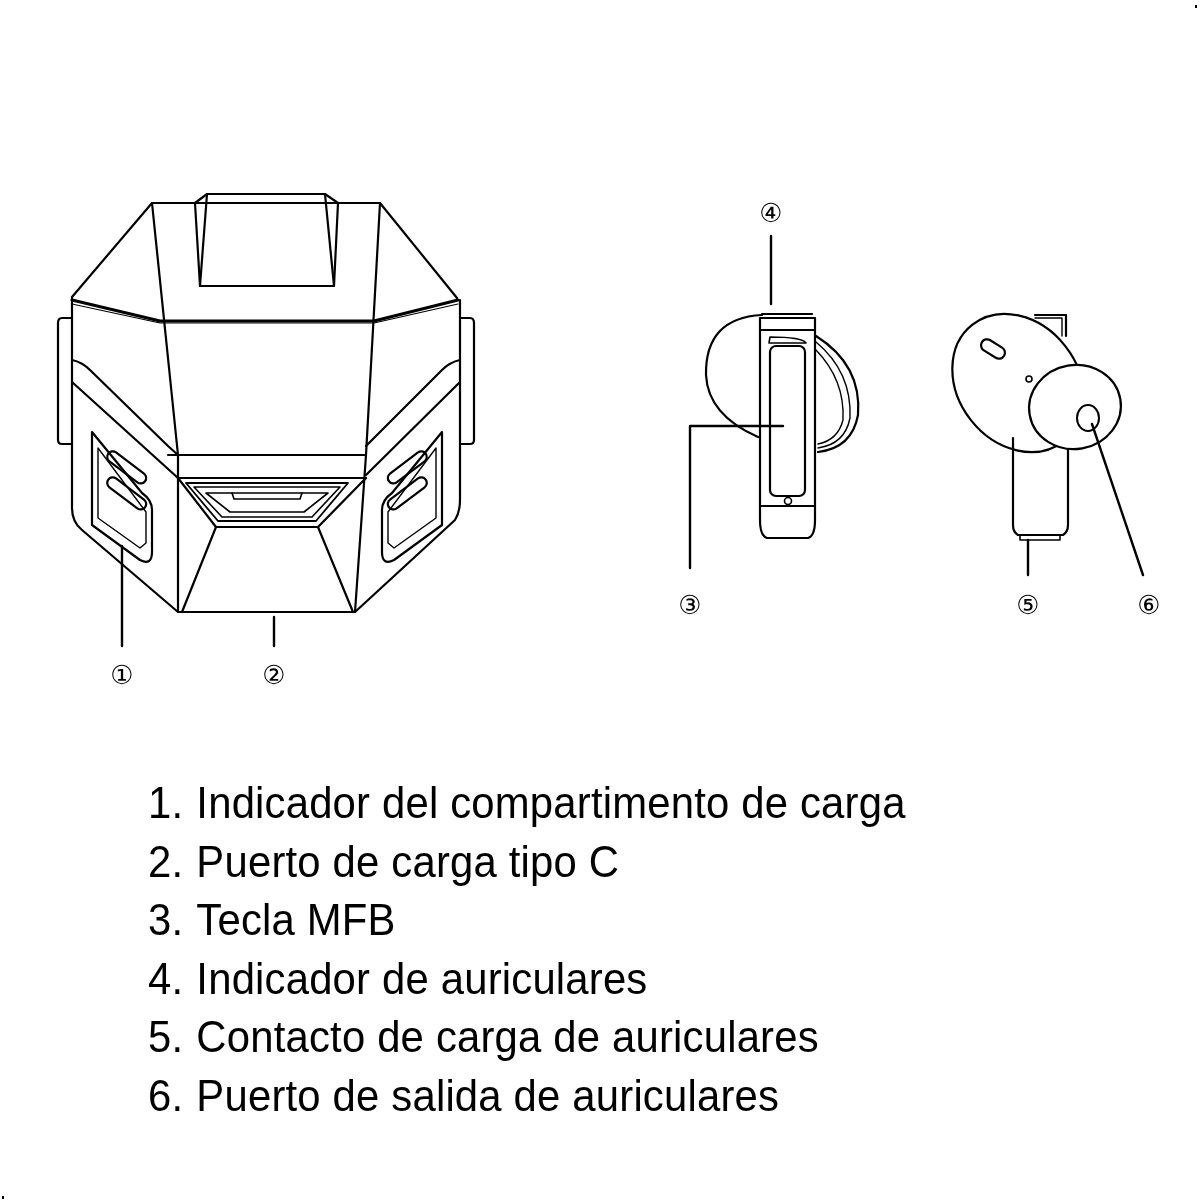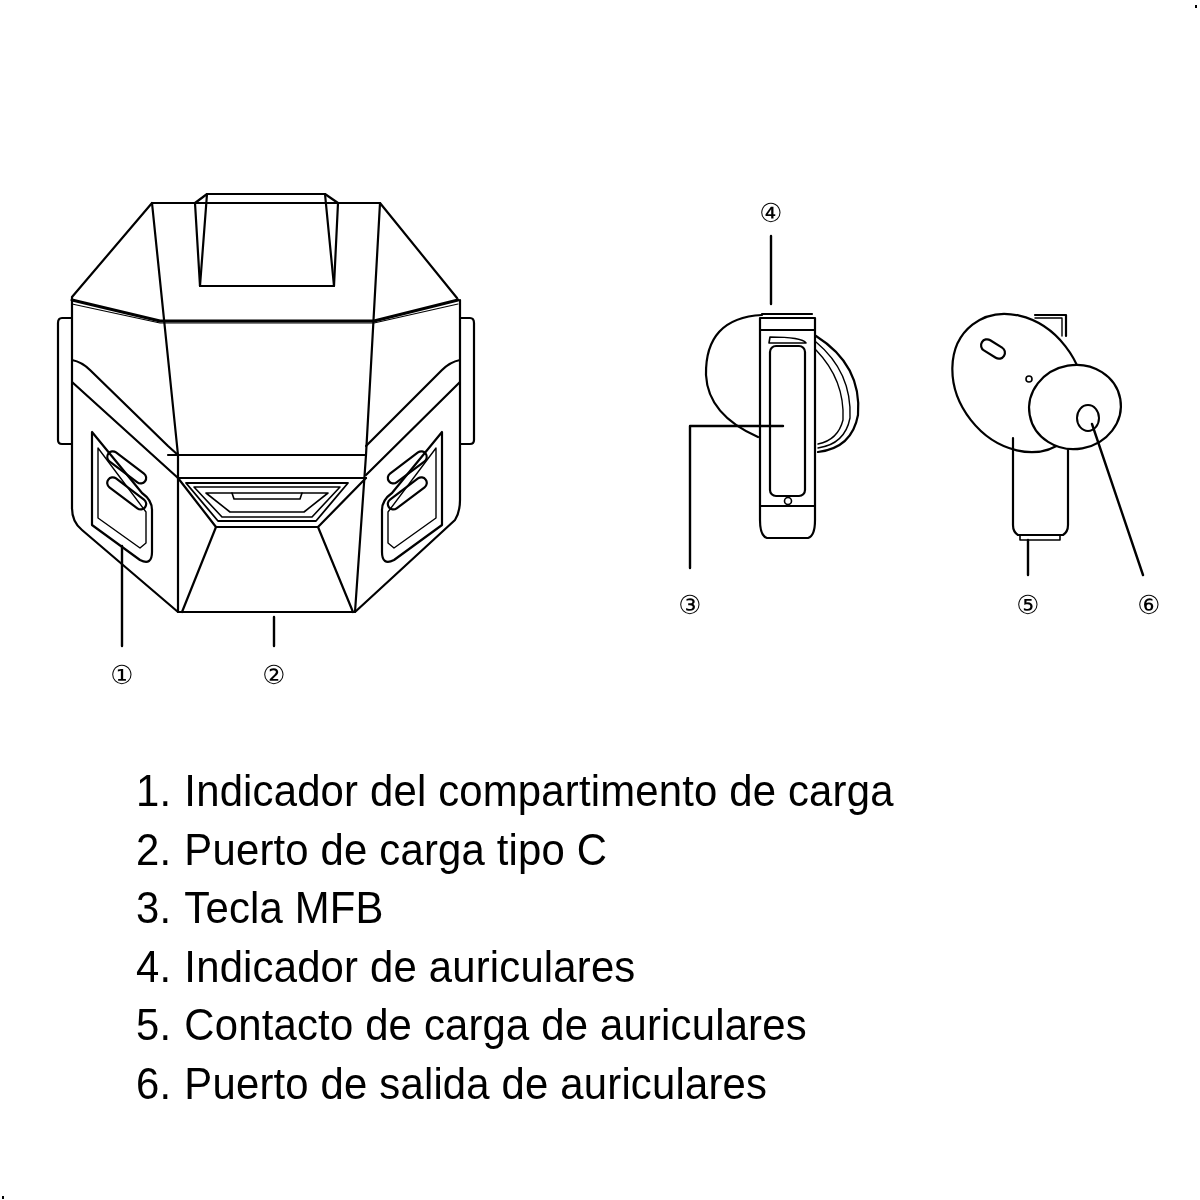--- a/index.html
+++ b/index.html
@@ -1,20 +1,20 @@
 <!DOCTYPE html>
 <html><head>
 <meta charset="utf-8">
 <style>
   html, body { margin: 0; padding: 0; background: #ffffff; }
   body { width: 1200px; height: 1200px; position: relative; overflow: hidden; font-family: "Liberation Sans", sans-serif; color: #000; }
   .drawing { position: absolute; left: 0; top: 0; width: 1200px; height: 740px; }
   .callout { position: absolute; font-family: "DejaVu Sans", sans-serif; font-size: 26px; line-height: 30px; width: 34px; height: 34px; text-align: center; }
   .callout span { display: block; }
-  .legend { position: absolute; left: 136px; top: 762px; margin: 0; padding: 0; list-style: none; }
+  .legend { position: absolute; left: 136px; top: 762px; margin: 12px; padding: 0; list-style: none; }
   .legend li { font-size: 45px; line-height: 58.5px; height: 58.5px; white-space: nowrap; letter-spacing: 0.2px; transform: scaleX(0.93); transform-origin: left center; }
   .legend .num { display: inline-block; width: 52px; }
   .corner-dot { position: absolute; width: 2px; height: 3px; background: #000; }
 </style>
 </head>
 <body>
 
 <svg class="drawing" viewBox="0 0 1200 740" xmlns="http://www.w3.org/2000/svg" fill="none" stroke="#000" stroke-width="2.2" stroke-linejoin="round" stroke-linecap="round">
 
   <g>

